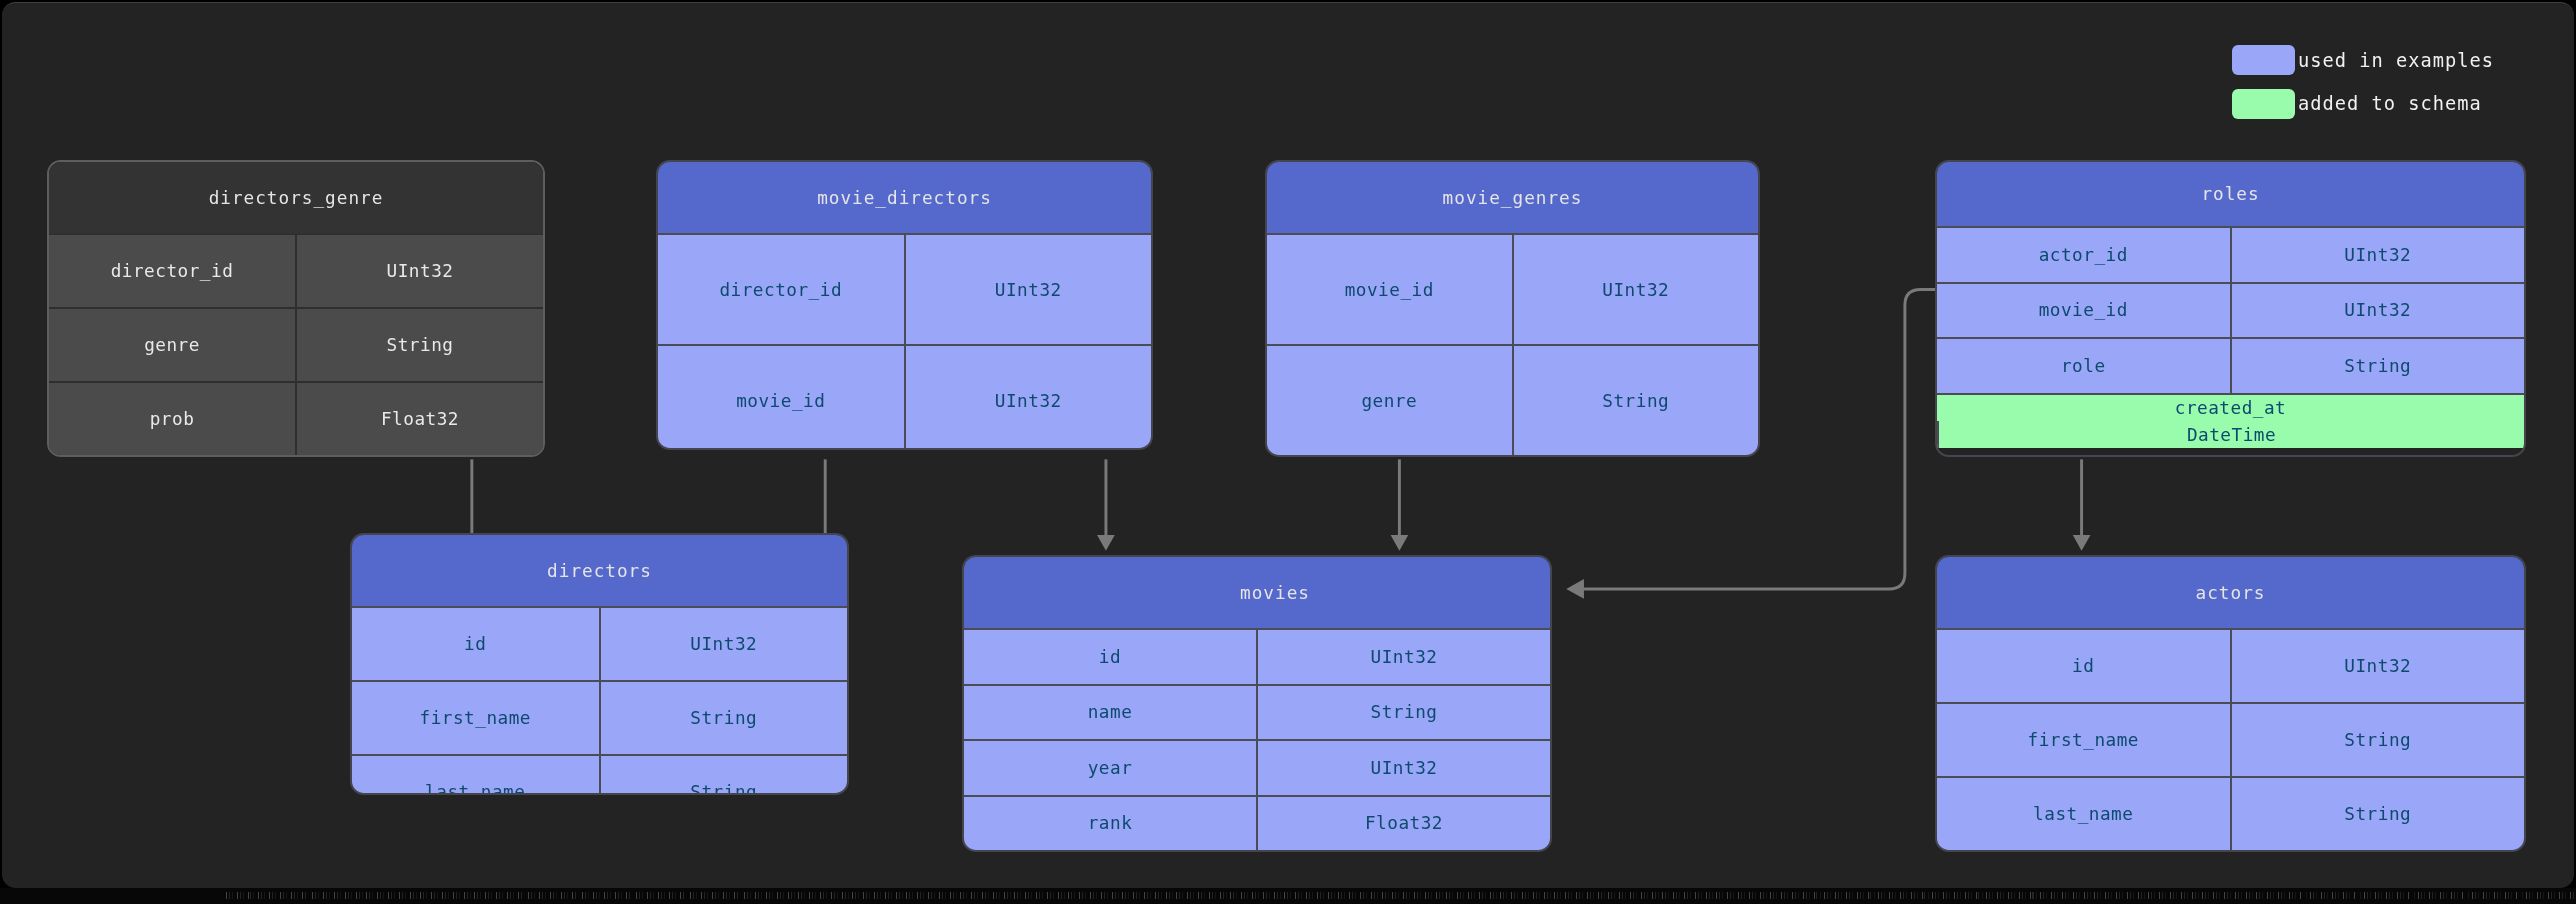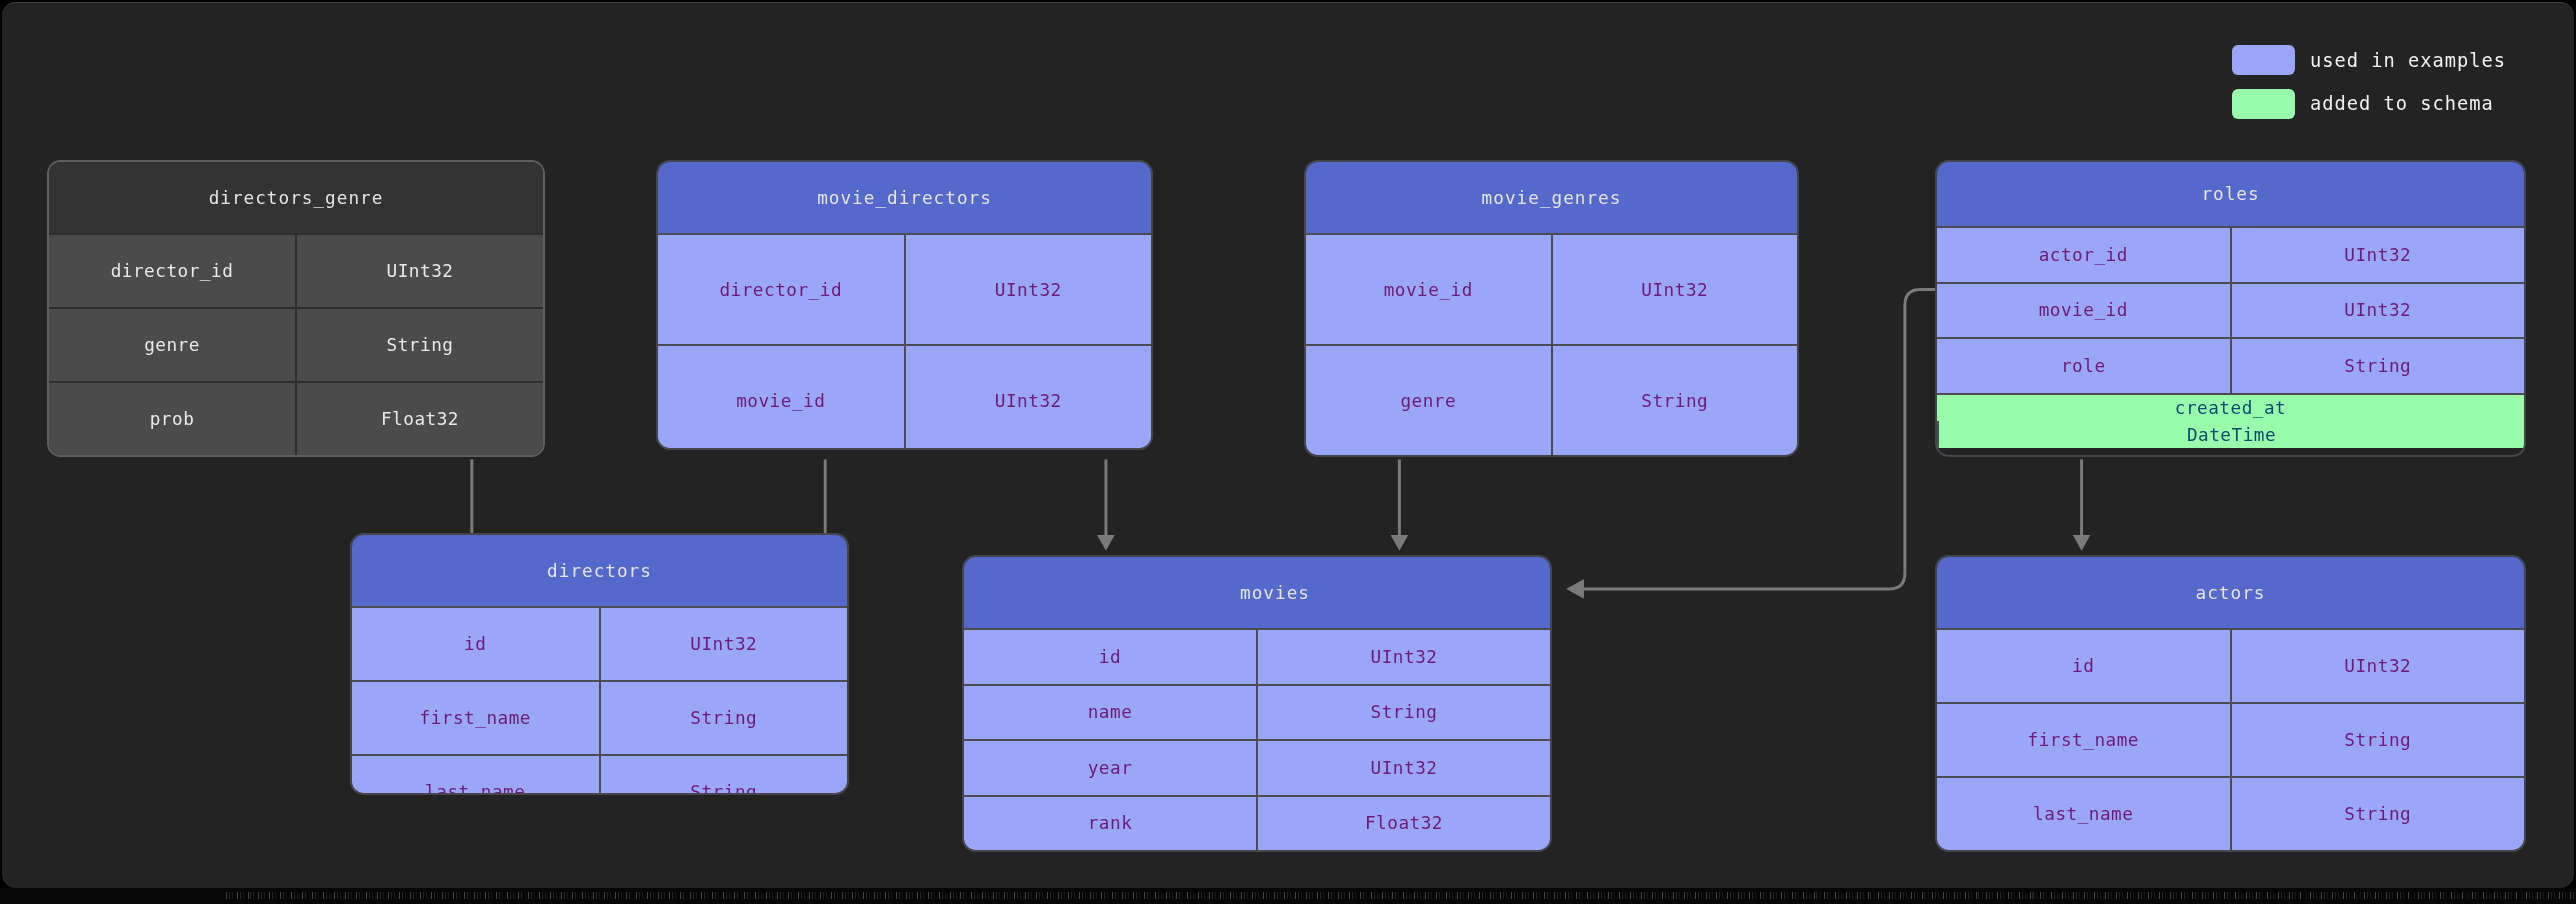--- a/index.html
+++ b/index.html
@@ -16,33 +16,33 @@
   .theme-blue{box-shadow:0 0 0 2px #45454d;}
   .theme-dark{box-shadow:0 0 0 2px #5e5e5e;}
   .t-header{
     display:flex;align-items:center;justify-content:center;
     color:#e5e5e5;font-size:17.7px;letter-spacing:1px;
   }
   .theme-blue .t-header{background:var(--header-blue,#5569cd);}
   .theme-dark .t-header{background:var(--dark-header,#333333);}
   .t-body{display:flex;flex-direction:column;}
   .t-row{flex:1;display:flex;}
-  .theme-blue .t-row{border-top:2.9px solid #4c4c54;background:var(--row-blue,#9aa6f7);color:#701a75;}
+  .theme-blue .t-row{border-top:2.9px solid #4c4c54;background:var(--row-blue,#9aa6f7);color:#0c4a6e;}
   .theme-dark .t-row{border-top:2px solid #2f2f2f;background:var(--dark-row,#4b4b4b);color:#e9e9e9;}
   .t-row.row-added{background:var(--row-green,#99fbac);color:#0c4a6e;flex-direction:column;}
   .cell{flex:1;display:flex;align-items:center;justify-content:center;font-size:17.7px;letter-spacing:0.5px;}
   .theme-blue .c-type{border-left:2.9px solid #4c4c54;}
   .theme-dark .c-type{border-left:2px solid #2f2f2f;}
   
   .edges{position:absolute;left:0;top:0;pointer-events:none;}
   .edge-line{stroke:var(--arrow,#7a7a7a);stroke-width:3;fill:none;}
   .edge-head{fill:var(--arrow,#7a7a7a);stroke:none;}
   
   .legend{position:absolute;left:2232px;top:45px;display:flex;flex-direction:column;gap:13.7px;}
-  .legend-item{display:flex;align-items:center;gap:15px;height:30px;}
+  .legend-item{display:flex;align-items:center;gap:3px;height:30px;}
   .swatch{width:63px;height:30px;border-radius:5.9px;display:inline-block;}
   .legend-label{color:#f1f1f1;font-size:18.7px;letter-spacing:1px;white-space:nowrap;}
   
   .bottom-strip{position:absolute;left:0;right:0;bottom:0;height:15.7px;background:#070707;}
   .bottom-strip::before{
     content:"";position:absolute;left:226px;right:0;top:3.9px;height:6.9px;opacity:.55;
     background:repeating-linear-gradient(90deg,
       rgba(210,210,210,.55) 0 1px, transparent 1px 2.9px,
       rgba(160,160,160,.35) 2.9px 3.9px, transparent 3.9px 5.9px,
       rgba(120,120,120,.25) 5.9px 6.9px, transparent 6.9px 10.8px);
@@ -105,21 +105,21 @@
           <div class="t-row">
             <div class="cell c-name">director_id</div>
             <div class="cell c-type">UInt32</div>
           </div>
           <div class="t-row">
             <div class="cell c-name">movie_id</div>
             <div class="cell c-type">UInt32</div>
           </div>
         </div>
       </div>
-      <div class="table theme-blue" style="left: 1267px; top: 162px; width: 491px; height: 293px; margin-left: 39px;">
+      <div class="table theme-blue" style="left: 1267px; top: 162px; width: 491px; height: 293px;">
         <div class="t-header" style="height: 71px;">movie_genres</div>
         <div class="t-body" style="height: 222px;">
           <div class="t-row">
             <div class="cell c-name">movie_id</div>
             <div class="cell c-type">UInt32</div>
           </div>
           <div class="t-row">
             <div class="cell c-name">genre</div>
             <div class="cell c-type">String</div>
           </div>

